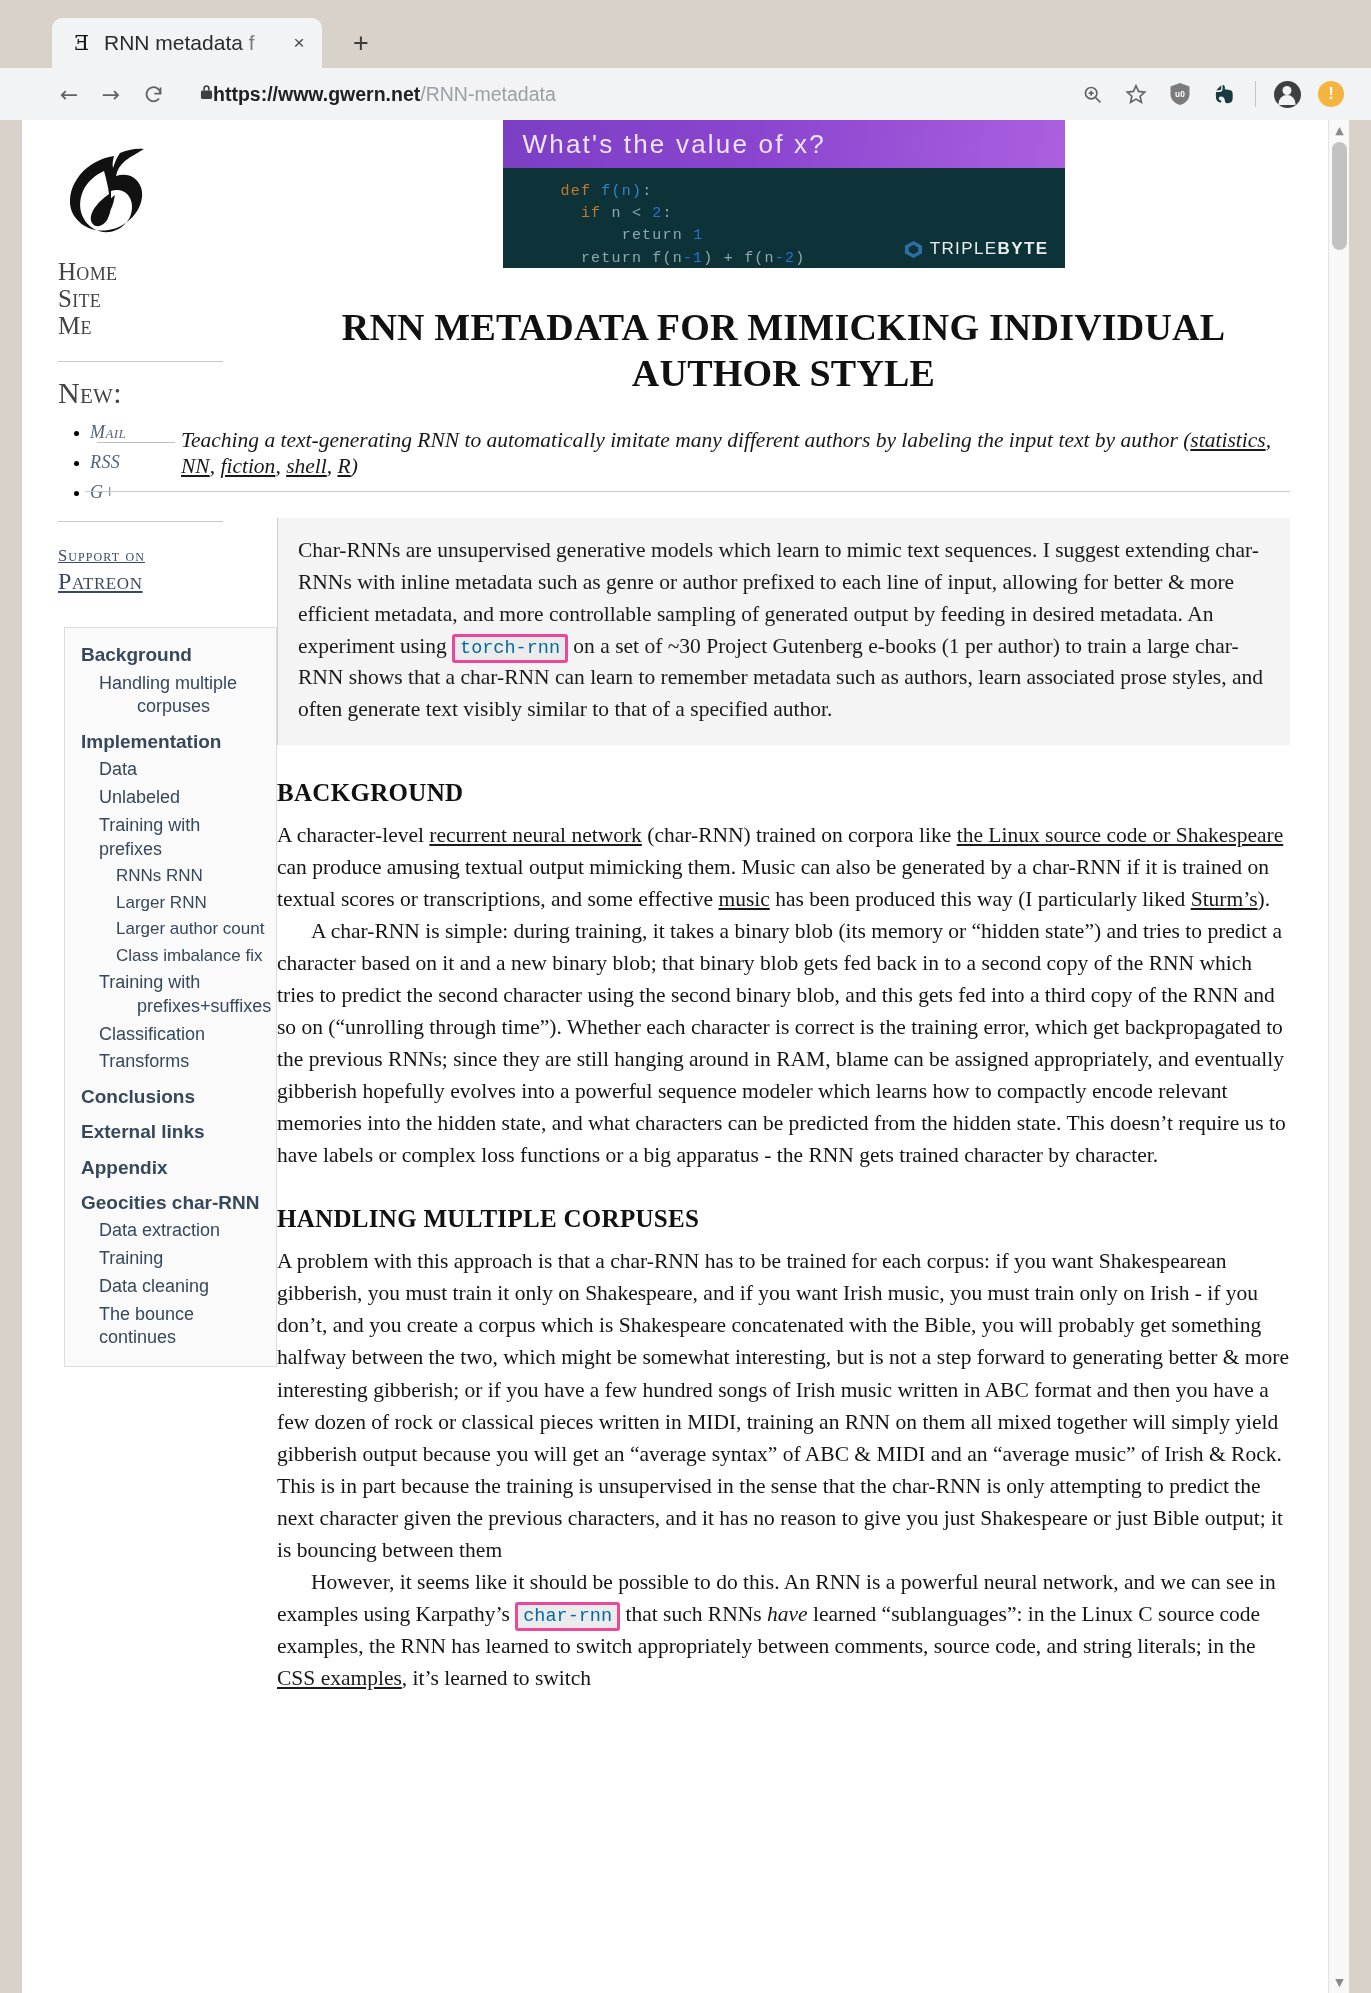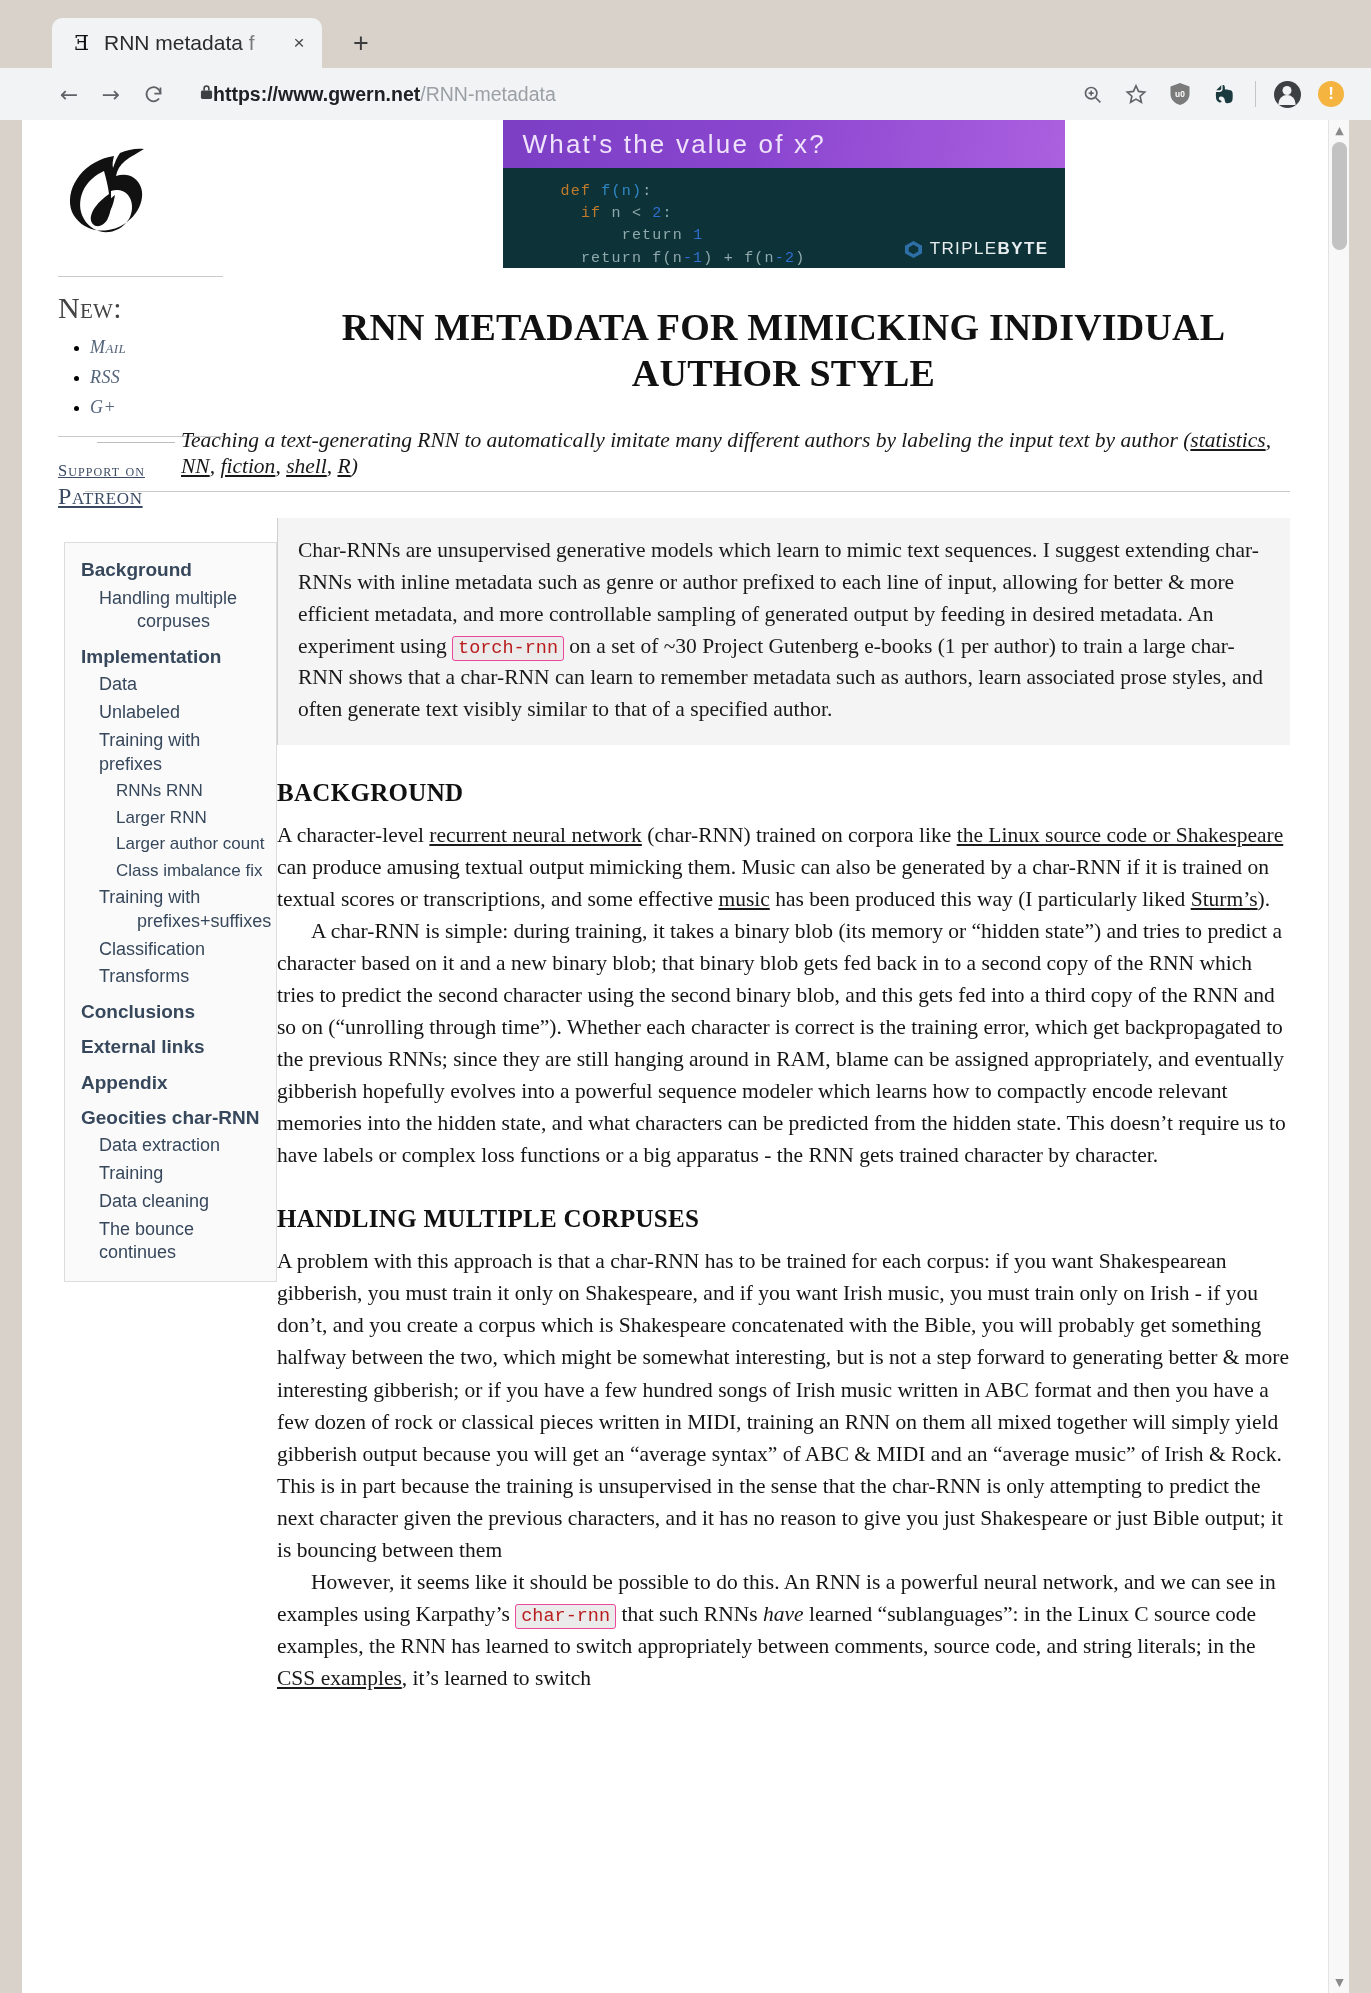--- a/index.html
+++ b/index.html
@@ -214,22 +214,22 @@
   .abstract {
     background:#f4f4f4; border-left:1px solid #cfcfcf;
     margin:26px 0 0 0; padding:17px 22px 19px 20px;
   }
   .abstract p {
     margin:0; font-family:"Liberation Serif", serif; font-size:21.5px;
     line-height:1.48; color:#1a1a1a; text-align:left;
   }
   code.inline {
     font-family:"Liberation Mono", monospace; font-size:18.5px;
-    background:#ebebeb; border:1px solid #ec4899; border-radius:3px;
-    padding:1px 5px; color:#b91c1c;
+    background:#ebebeb; border:3px solid #ec4899; border-radius:3px;
+    padding:1px 5px; color:#0369a1;
   }
 
   h2.sec {
     font-family:"Liberation Serif", serif; font-size:25px; font-weight:700;
     text-transform:uppercase; color:#111; margin:34px 0 0 0; letter-spacing:.3px;
   }
   .body p {
     font-family:"Liberation Serif", serif; font-size:21.5px; line-height:1.49;
     color:#151515; margin:12px 0 0 0; text-align:left;
   }
@@ -308,20 +308,25 @@
     <div class="page">
 
       <div class="sidebar">
         <div class="logo">
           <svg viewBox="0 0 120 110" width="120" height="110">
             <g fill="#111">
               <path d="M62 9c7-3 16-5 24-4-6 4-13 7-19 12-5 4-8 9-9 15 6-2 13-2 18 2 6 4 9 12 8 19-1 10-7 19-15 25-9 7-21 10-32 8-10-2-19-9-23-18C10 58 12 45 19 35 26 24 38 16 51 13l5-1c-1 4-2 8-1 12 2-6 4-11 7-15zM46 27c-9 4-17 11-21 20-4 9-4 20 1 28 5 9 15 14 25 13 9-1 17-7 21-15 3-7 3-16-2-22-4-5-11-6-17-4 0 9 1 19-3 27-2 5-7 9-12 8-4-1-6-6-5-10 2-8 8-14 14-19l4-3c-1-8-3-16-5-23z"></path>
               <path d="M57 51c-5 4-11 9-13 15-1 3-1 7 2 8 3 0 5-4 6-7 3-5 4-11 5-16z"></path>
             </g>
           </svg>
+        </div>
+        <div class="sitenav">
+          <a>Home</a>
+          <a>Site</a>
+          <a>Me</a>
         </div>
         <div class="hr"></div>
         <div class="newlabel">New:</div>
         <ul class="newlist">
           <li><a>Mail</a></li>
           <li><a>RSS</a></li>
           <li><a>G+</a></li>
         </ul>
         <div class="hr" style="margin-top:18px;"></div>
         <div class="patreon">

